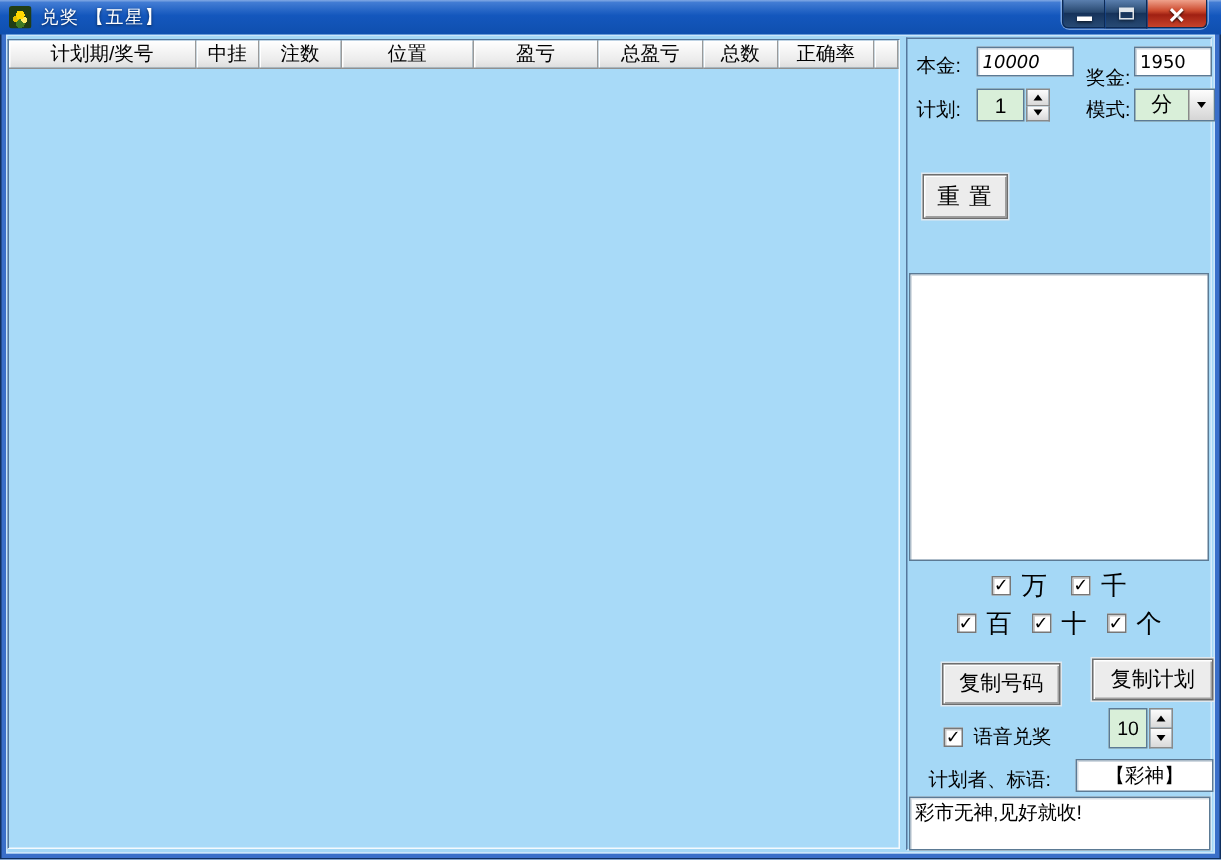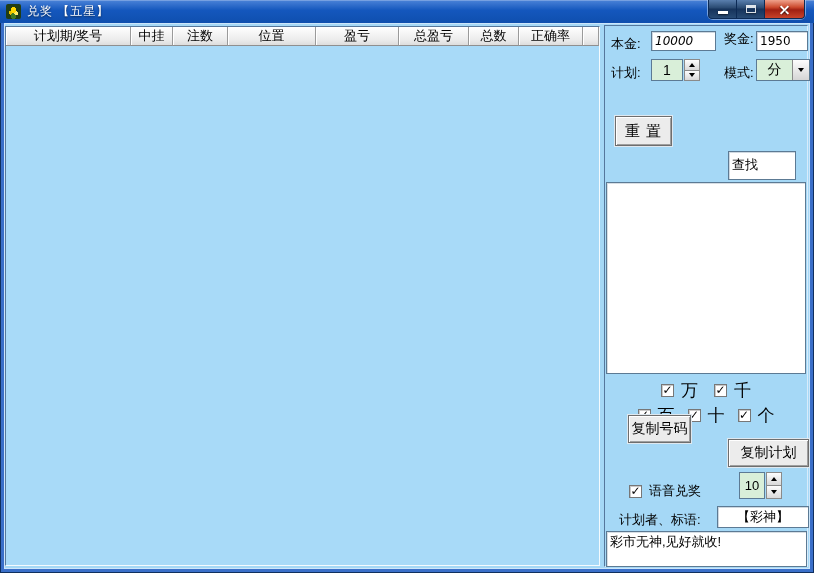--- a/index.html
+++ b/index.html
@@ -189,21 +189,21 @@
         <div class="lv-cell" style="width:64px">正确率</div>
         <div class="lv-cell" style="flex:1"></div>
       </div>
       <div class="lv-body"></div>
     </div>
 
     <div class="panel">
 
       <span class="plabel" style="left:6px; top:9px">本金:</span>
       <input class="tbox" style="left: 46px; top: 5px; width: 65px; height: 20px; font-style: italic;" value="10000">
-      <span class="plabel" style="left:119px; top:4px">奖金:</span>
+      <span class="plabel" style="left:119px; top:17px">奖金:</span>
       <input class="tbox" style="left: 151px; top: 5px; width: 52px; height: 20px;" value="1950">
 
       <span class="plabel" style="left:6px; top:38px">计划:</span>
       <div class="spin" style="left:46px; top:33px; width:49px; height:22px">
         <span class="green-field">1</span>
         <span class="spin-btns">
           <span class="spin-btn">
               <span class="tri-up"></span>
             </span>
           <span class="spin-btn">
@@ -213,21 +213,20 @@
       </div>
       <span class="plabel" style="left:119px; top:38px">模式:</span>
       <div class="combo" style="left:151px; top:33px; width:54px; height:22px">
         <span class="combo-value">分</span>
         <span class="combo-btn">
             <span class="tri-down"></span>
           </span>
       </div>
 
       <div class="pbtn" style="left:10px; top:90px; width:57px; height:30px">重 置</div>
-      <input class="tbox" style="left: 123px; top: 125px; width: 68px; height: 29px; font-size: 13px; font-family: &quot;Liberation Sans&quot;, sans-serif; padding-top: 0px;" value="查找">
 
       <div class="listbox"></div>
 
       <div class="cb-row" style="top:353px">
         <div class="cb-item">
           <span class="checkbox checked"></span>
           <span class="cb-label">万</span>
         </div>
         <div class="cb-item">
           <span class="checkbox checked"></span>
@@ -242,21 +241,21 @@
         <div class="cb-item">
           <span class="checkbox checked"></span>
           <span class="cb-label">十</span>
         </div>
         <div class="cb-item">
           <span class="checkbox checked"></span>
           <span class="cb-label">个</span>
         </div>
       </div>
 
-      <div class="pbtn small-text" style="left:23px; top:389px; width:63px; height:28px">复制号码</div>
+      <div class="pbtn small-text" style="left:23px; top:416px; width:79px; height:28px">复制号码</div>
       <div class="pbtn small-text" style="left:123px; top:413px; width:81px; height:28px">复制计划</div>
 
       <div class="cb-item" style="position:absolute; left:24px; top:456px">
         <span class="checkbox checked"></span>
         <span class="cb-label small">语音兑奖</span>
       </div>
       <div class="spin" style="left:134px; top:446px; width:43px; height:27px">
         <span class="green-field" style="font-size:13px">10</span>
         <span class="spin-btns">
           <span class="spin-btn">

